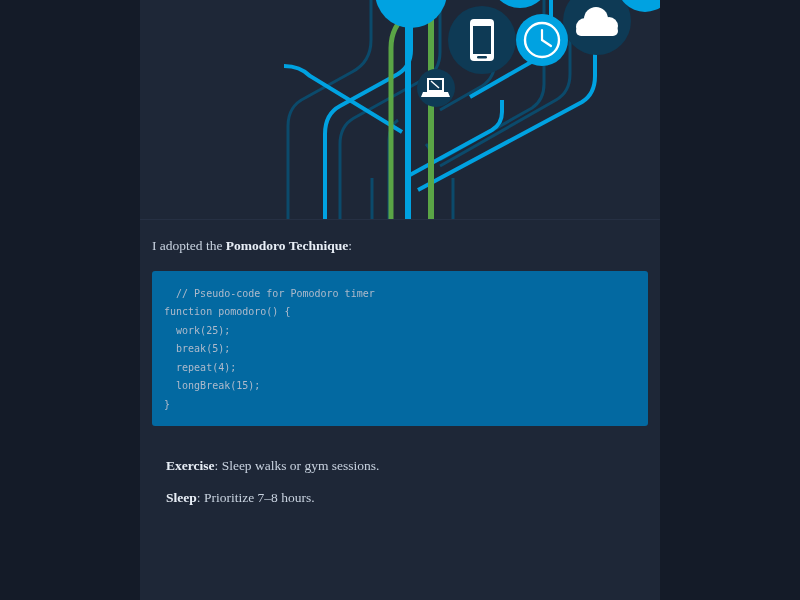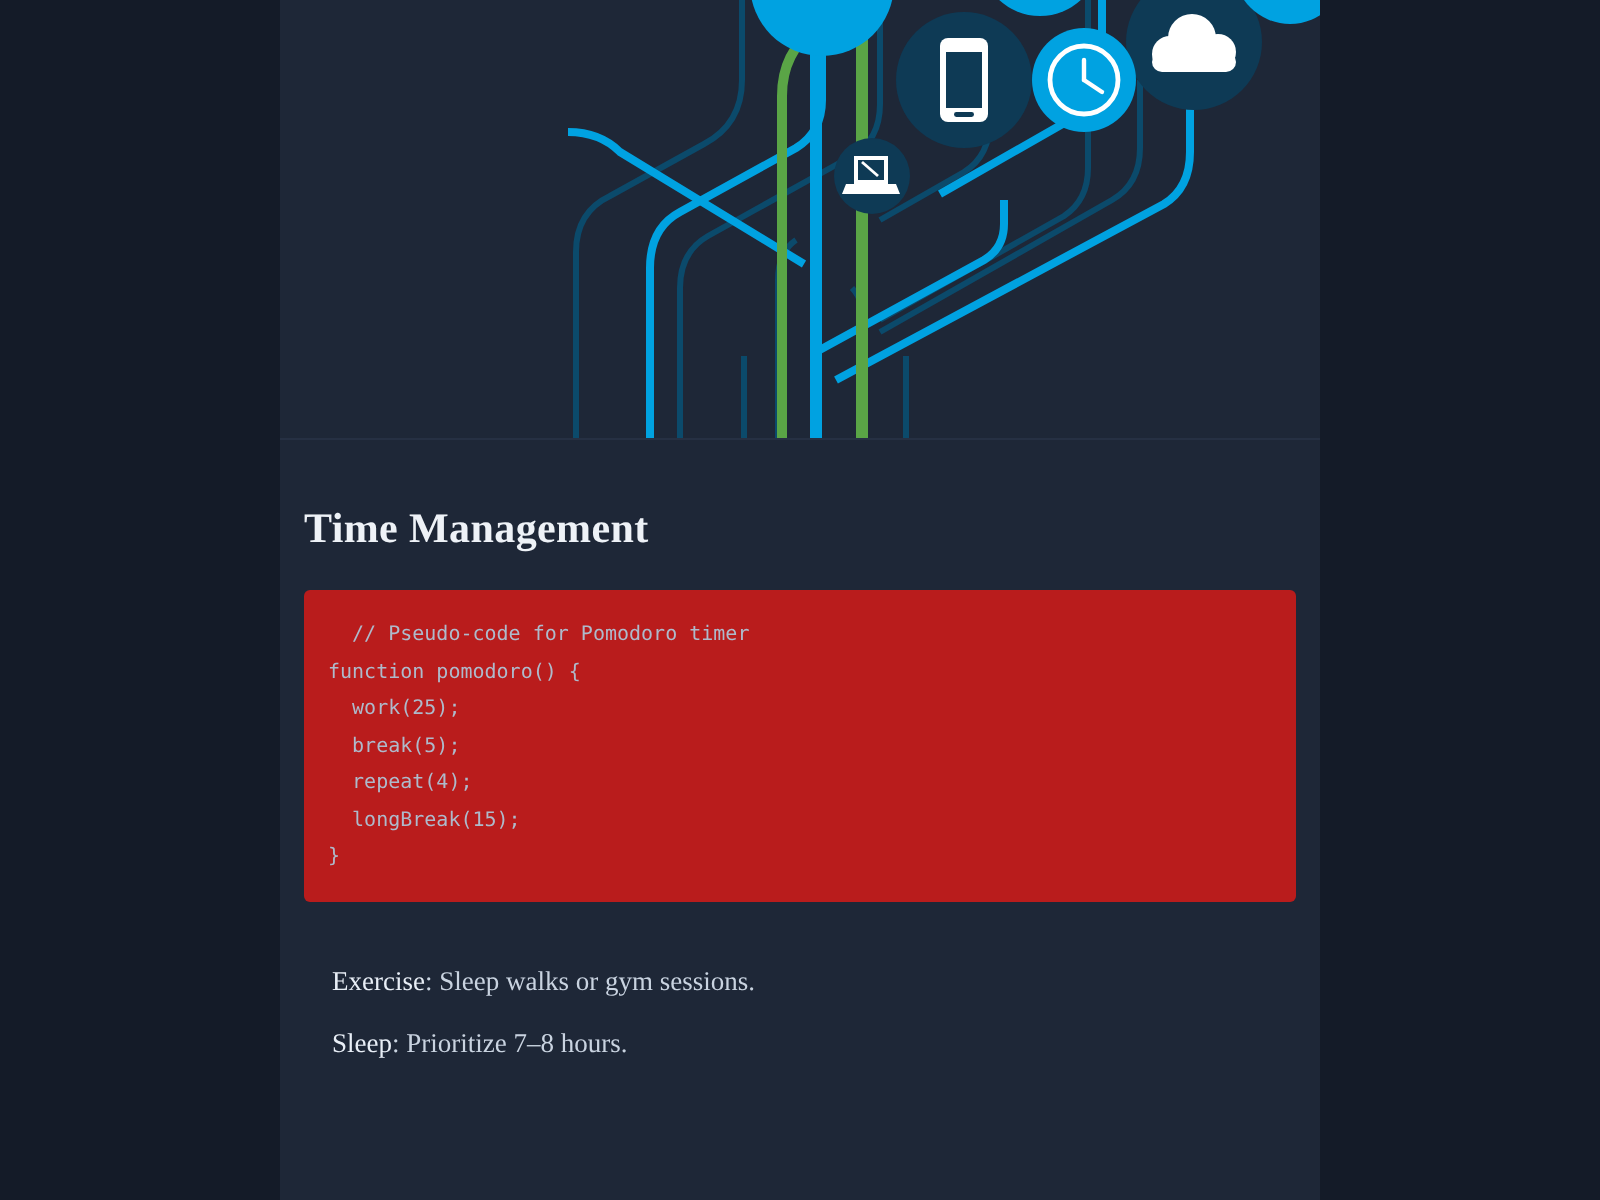--- a/index.html
+++ b/index.html
@@ -62,21 +62,21 @@
     font-family: "Liberation Serif", serif;
     font-size: 13.5px;
     line-height: 1.55;
     color: #c9d3e0;
     margin: 0 0 14px 0;
   }
   p.para b { color: #e8eef6; font-weight: bold; }
 
   
   pre.codeblock {
-    background: #b91c1c;
+    background: #0369a1;
     border-radius: 3px;
     margin: 12px 0 30px 0;
     padding: 14px 12px 12px 12px;
     overflow: hidden;
   }
   pre.codeblock code {
     display: block;
     font-family: "DejaVu Sans Mono", monospace;
     font-size: 10px;
     line-height: 18.5px;
@@ -90,21 +90,21 @@
     margin: 0;
     padding: 0 0 0 14px;
   }
   ul.plainlist li {
     font-family: "Liberation Serif", serif;
     font-size: 13.5px;
     line-height: 1.5;
     color: #c9d3e0;
     margin: 0 0 11px 0;
   }
-  ul.plainlist li b { color: #e8eef6; font-weight: normal; }
+  ul.plainlist li b { color: #e8eef6; font-weight: bold; }
 </style>
 </head>
 <body>
 
 <div id="page">
 
   <div id="article">
 
     <div class="hero">
       <svg width="520" height="220" viewBox="0 0 520 220">
@@ -189,22 +189,22 @@
             <path d="M283 92 h25 l2 5 h-29 z"></path>
             <line x1="291" y1="81" x2="299" y2="88" stroke="#ffffff" stroke-width="1.4"></line>
           </g>
         </g>
 
       </svg>
     </div>
 
     <div class="content">
 
-      <h2 class="section-title">Time Management</h2>
-
+
+      <p class="para"><span>I adopted the </span><b>Pomodoro Technique</b><span>:</span></p>
 
       <pre class="codeblock"><code>  // Pseudo-code for Pomodoro timer
 function pomodoro() {
   work(25);
   break(5);
   repeat(4);
   longBreak(15);
 }</code></pre>
 
 

